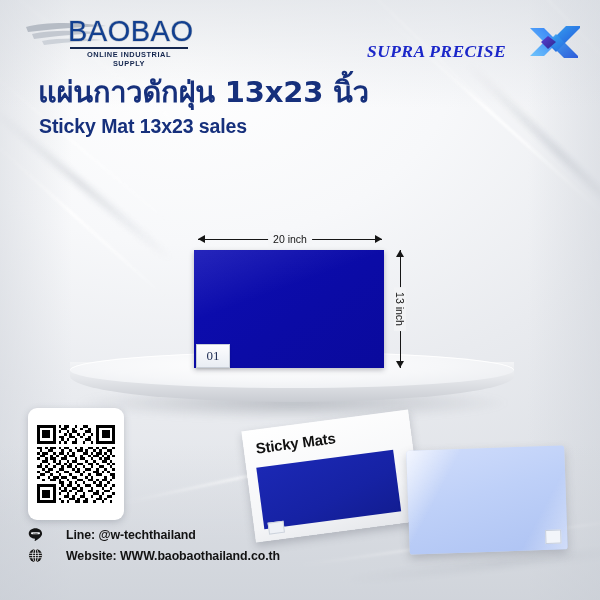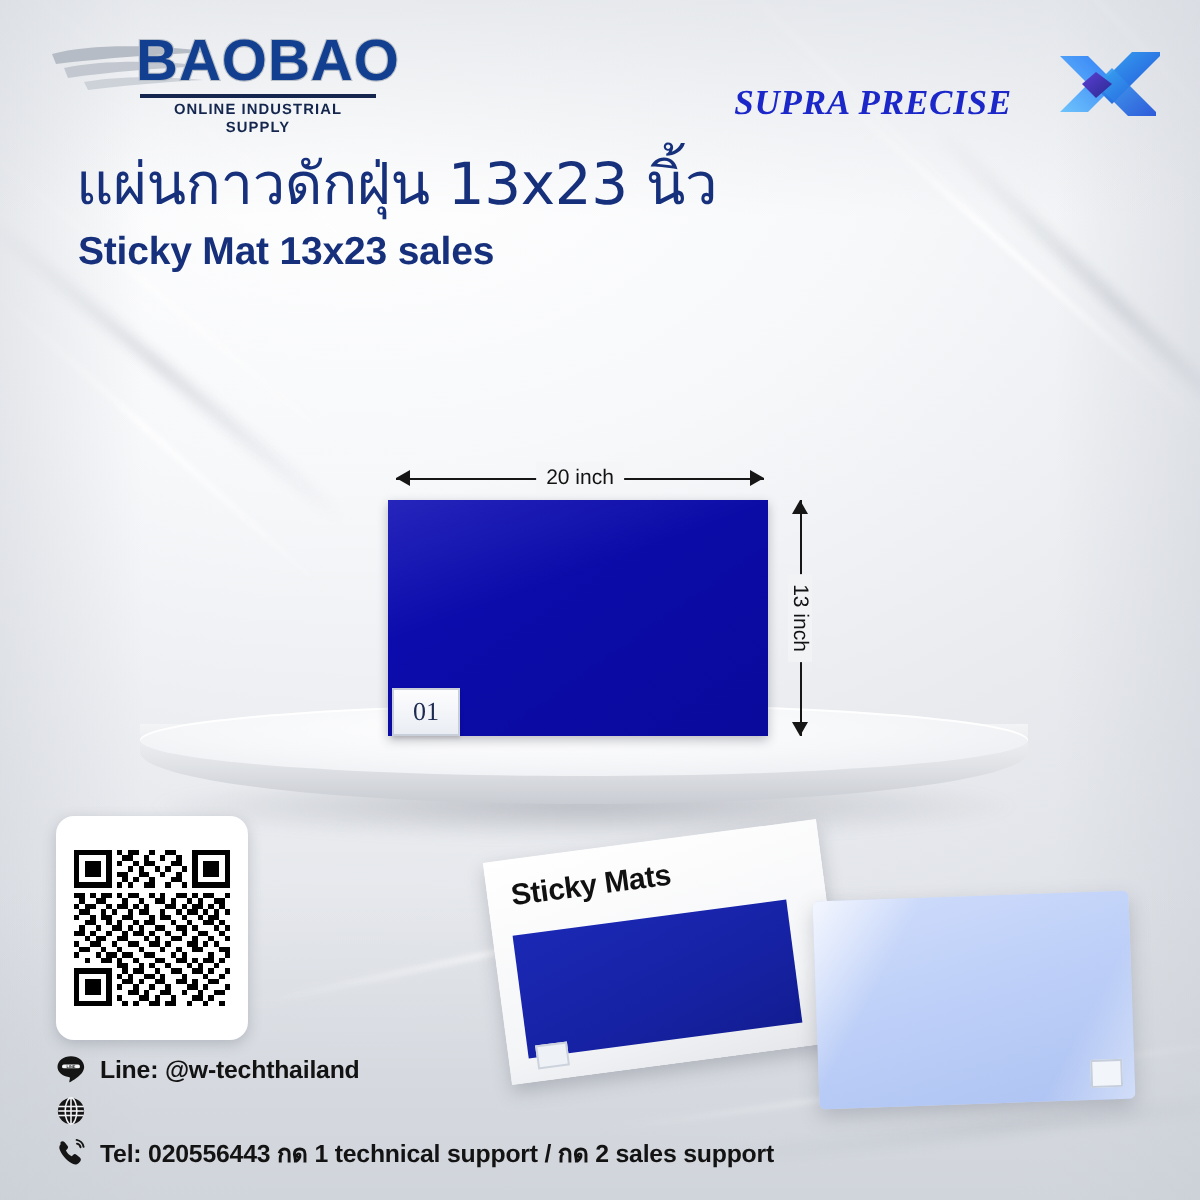--- a/index.html
+++ b/index.html
@@ -36,21 +36,21 @@
       linear-gradient(90deg,rgba(205,209,216,.45) 0%,rgba(255,255,255,0) 12%,rgba(255,255,255,0) 88%,rgba(205,209,216,.45) 100%);
   }
 
   
   .header{position:absolute;left:0;top:0;width:600px;height:72px;}
 
   .logo-baobao{position:absolute;left:22px;top:14px;width:166px;height:48px;}
   .wing{position:absolute;left:0;top:6px;width:88px;height:30px;}
   .bb-word{
     position:absolute;left:46px;top:3px;
-    font-size:29px;font-weight:bold;letter-spacing:.5px;
+    font-size:29px;font-weight:normal;letter-spacing:.5px;
     color:#123f8f;
     -webkit-text-stroke:1.1px #b9bfc7;
     paint-order:stroke fill;
     font-family:"Liberation Sans",sans-serif;
     line-height:1;
   }
   .bb-sub{
     position:absolute;left:48px;top:33px;width:118px;
     font-size:7.4px;font-weight:bold;letter-spacing:.55px;
     color:#14264e;text-align:center;
@@ -61,21 +61,21 @@
   .supra-word{
     font-family:"Liberation Serif","DejaVu Serif",serif;
     font-weight:bold;font-style:italic;font-size:17.5px;
     color:#1b27c9;letter-spacing:.4px;white-space:nowrap;
   }
   .supra-x{width:54px;height:40px;}
 
   
   .title-th{
     position:absolute;left:38px;top:78px;
-    font-size:29px;font-weight:normal;color:#16307c;
+    font-size:29px;font-weight:bold;color:#16307c;
     font-family:"DejaVu Sans","Liberation Sans",sans-serif;
     letter-spacing:-.2px;line-height:1;white-space:nowrap;
   }
   .title-en{
     position:absolute;left:39px;top:117px;
     font-size:19.5px;font-weight:bold;color:#16307c;
     letter-spacing:-.1px;line-height:1;white-space:nowrap;
   }
 
   
@@ -181,21 +181,21 @@
       linear-gradient(120deg,rgba(255,255,255,.75) 0%,rgba(255,255,255,0) 26%),
       linear-gradient(300deg,rgba(255,255,255,.45) 0%,rgba(255,255,255,0) 22%);
   }
   .photo-wrap-chip{
     position:absolute;right:6px;bottom:6px;width:14px;height:12px;
     background:#f2f5fa;border:1px solid #c6cedc;
   }
 
   
   .contacts{position:absolute;left:28px;top:524px;width:420px;}
-  .c-row{display:flex;align-items:center;gap:7px;height:21px;}
+  .c-row{display:flex;align-items:center;gap:23px;height:21px;}
   .c-ico{width:15px;height:15px;flex:0 0 15px;}
   .c-text{font-size:12.4px;font-weight:bold;color:#131313;white-space:nowrap;letter-spacing:-.1px;}
 </style>
 </head>
 <body>
 
 <div class="stage">
 
   <div class="bg-base"></div>
   <div class="bg-streaks">
@@ -535,28 +535,19 @@
       <svg class="c-ico" viewBox="0 0 16 16">
         <circle cx="8" cy="8" r="7" fill="#151515"></circle>
         <g stroke="#f1f2f5" stroke-width=".85" fill="none">
           <ellipse cx="8" cy="8" rx="3.1" ry="7"></ellipse>
           <line x1="1.2" y1="5.6" x2="14.8" y2="5.6"></line>
           <line x1="1.2" y1="8" x2="14.8" y2="8"></line>
           <line x1="1.2" y1="10.4" x2="14.8" y2="10.4"></line>
           <line x1="8" y1="1" x2="8" y2="15"></line>
         </g>
       </svg>
+      <div class="c-text">Website: WWW.baobaothailand.co.th</div>
     </div>
 
-    <div class="c-row">
-      <svg class="c-ico" viewBox="0 0 16 16">
-        <path d="M2.4 2.2c.7-.7 1.6-.6 2.2.1l1.5 1.8c.5.6.4 1.3-.1 1.8l-.7.7c.6 1.3 1.8 2.5 3.1 3.1l.7-.7c.5-.5 1.2-.6 1.8-.1l1.8 1.5c.7.6.8 1.5.1 2.2l-.8.8c-.7.7-1.8.9-2.8.5C6.3 12.5 3.5 9.7 2 6.2c-.4-1-.3-2.1.4-2.8z" fill="#151515"></path>
-        <g stroke="#151515" stroke-width="1.05" fill="none" stroke-linecap="round">
-          <path d="M11.2 3.0c.9.2 1.7.9 1.9 1.9"></path>
-          <path d="M11.0 1.0c1.8.3 3.4 1.9 3.7 3.7"></path>
-        </g>
-      </svg>
-      <div class="c-text">Tel: 020556443 กด 1 technical support / กด 2 sales support</div>
-    </div>
 
   </div>
 
 </div>
 
 </body></html>

